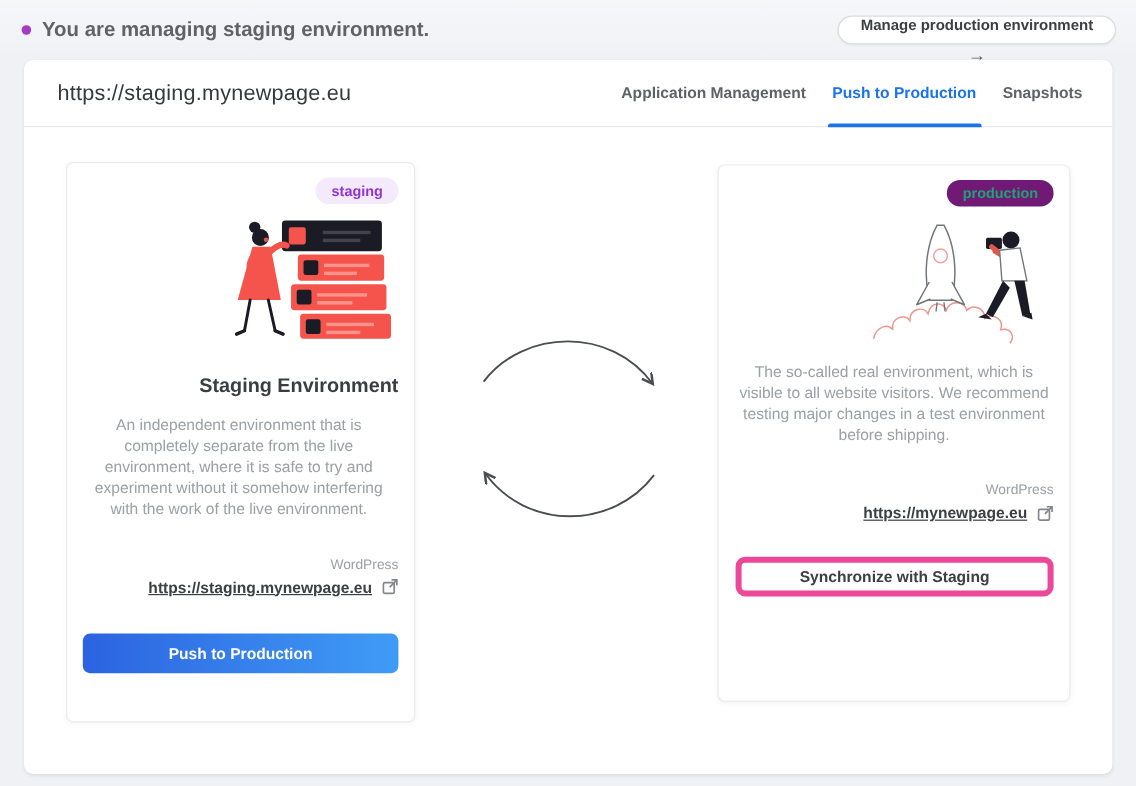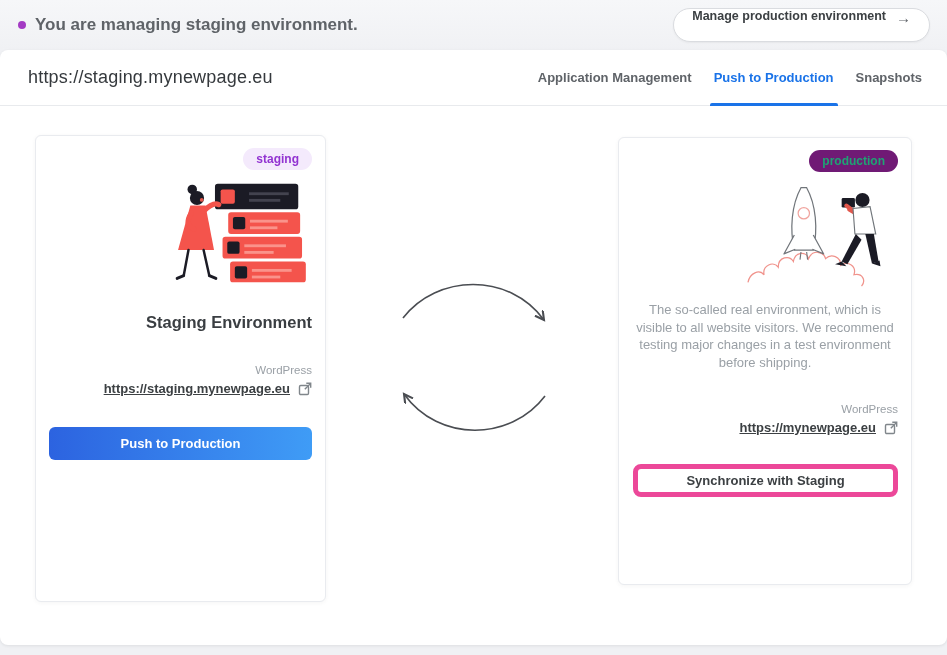--- a/index.html
+++ b/index.html
@@ -17,39 +17,41 @@
     padding: 0 17px 0 18px;
     display: flex;
     align-items: center;
     justify-content: space-between;
     background: linear-gradient(180deg, #f6f7f9 0%, #f0f1f4 100%);
   }
   .status { display: flex; align-items: center; gap: 9px; }
   .dot { width: 8px; height: 8px; border-radius: 50%; background: #a43bc4; }
   .status-text { font-size: 17px; color: #5f6368; font-weight: bold; }
   .manage-btn {
-    height: 34px;
+    height: 24px;
     padding: 0 18px;
     display: flex;
+    align-items: center;
     gap: 10px;
     background: #fff;
     border: 1px solid #dadce0;
     border-radius: 17px;
     font-family: inherit;
     font-size: 12.5px;
     font-weight: 700;
     color: #3c4043;
     cursor: pointer;
     box-shadow: 0 1px 2px rgba(60,64,67,.06);
+    flex-direction: column;
   }
   .manage-btn .arr { font-size: 15px; font-weight: 400; color: #5f6368; }
 
   
   .panel {
-    margin: 0 0;
+    margin: 0 20px;
     height: 595px;
     background: #fff;
     border-radius: 8px;
     box-shadow: 0 1px 3px rgba(60,64,67,.10);
     display: flex;
     flex-direction: column;
   }
   .panel-header {
     height: 56px;
     flex: 0 0 56px;
@@ -222,20 +224,21 @@
           <path d="M36,27 L52,27 L61,74 L23,74 Z" fill="#f4544c"></path>
           <path d="M50,33 Q60,23 66,26" stroke="#f4544c" stroke-width="5.5" stroke-linecap="round" fill="none"></path>
           <path d="M37,35 Q29,47 40,52" stroke="#f4544c" stroke-width="5.5" stroke-linecap="round" fill="none"></path>
           <path d="M34,74 L29,101" stroke="#1b1b25" stroke-width="2.6" stroke-linecap="round" fill="none"></path>
           <path d="M50,74 L56,101" stroke="#1b1b25" stroke-width="2.6" stroke-linecap="round" fill="none"></path>
           <path d="M29,101 L22,104" stroke="#1b1b25" stroke-width="3" stroke-linecap="round"></path>
           <path d="M56,101 L63,104" stroke="#1b1b25" stroke-width="3" stroke-linecap="round"></path>
         </svg>
       </div>
       <h2>Staging Environment</h2>
+      <p class="desc">An independent environment that is completely separate from the live environment, where it is safe to try and experiment without it somehow interfering with the work of the live environment.</p>
       <div class="platform">WordPress</div>
       <div class="link-row">
         <a class="env-link">https://staging.mynewpage.eu</a>
         <span class="ext">
           <svg width="14" height="14" viewBox="0 0 14 14">
             <rect x="1.5" y="3.5" width="9" height="9" rx="1.2" fill="none" stroke="#80868b" stroke-width="1.4"></rect>
             <path d="M6.8,7.2 L12.3,1.7 M8.3,1.3 L12.7,1.3 L12.7,5.7" fill="none" stroke="#80868b" stroke-width="1.4"></path>
           </svg>
         </span>
       </div>

